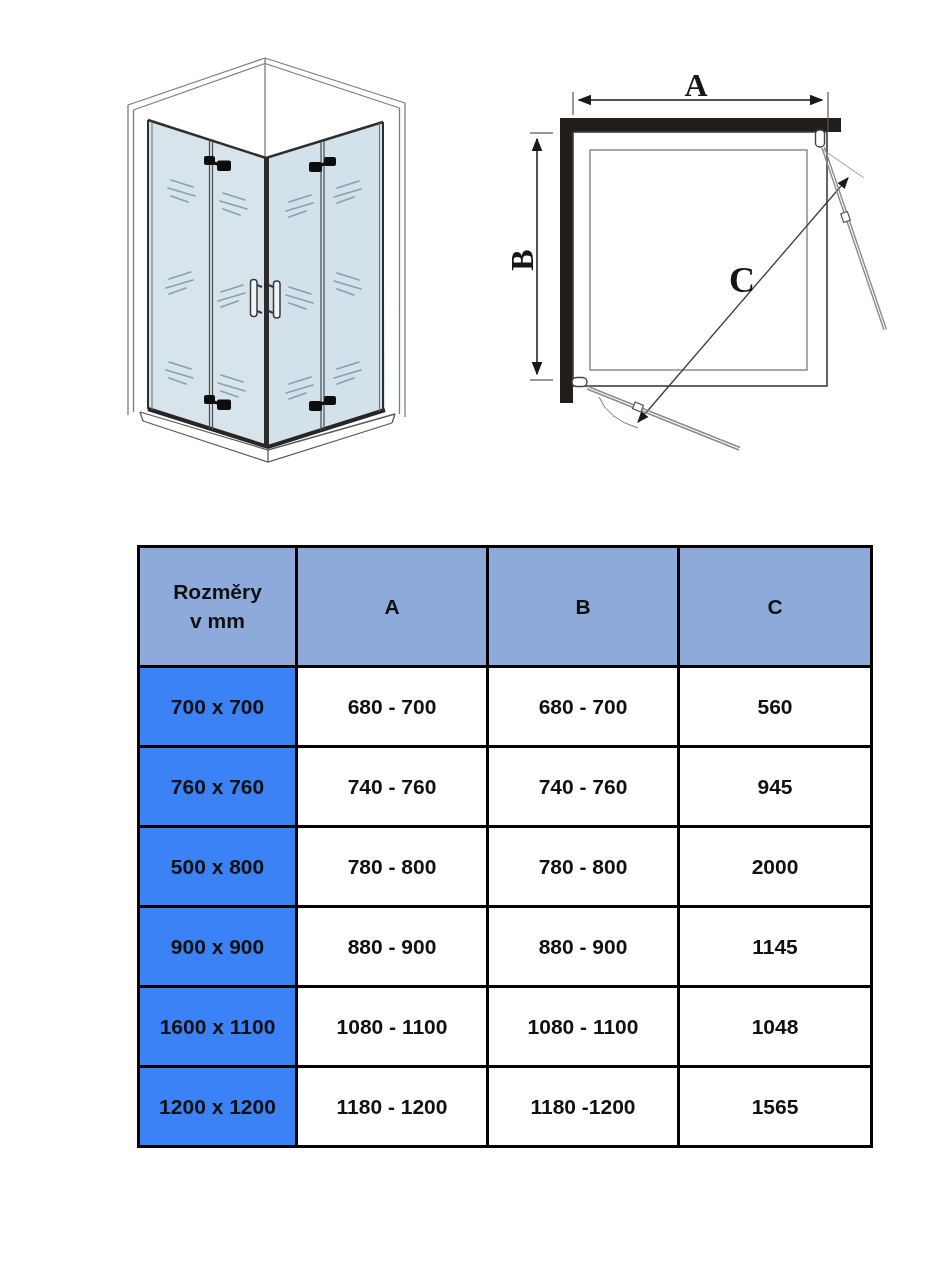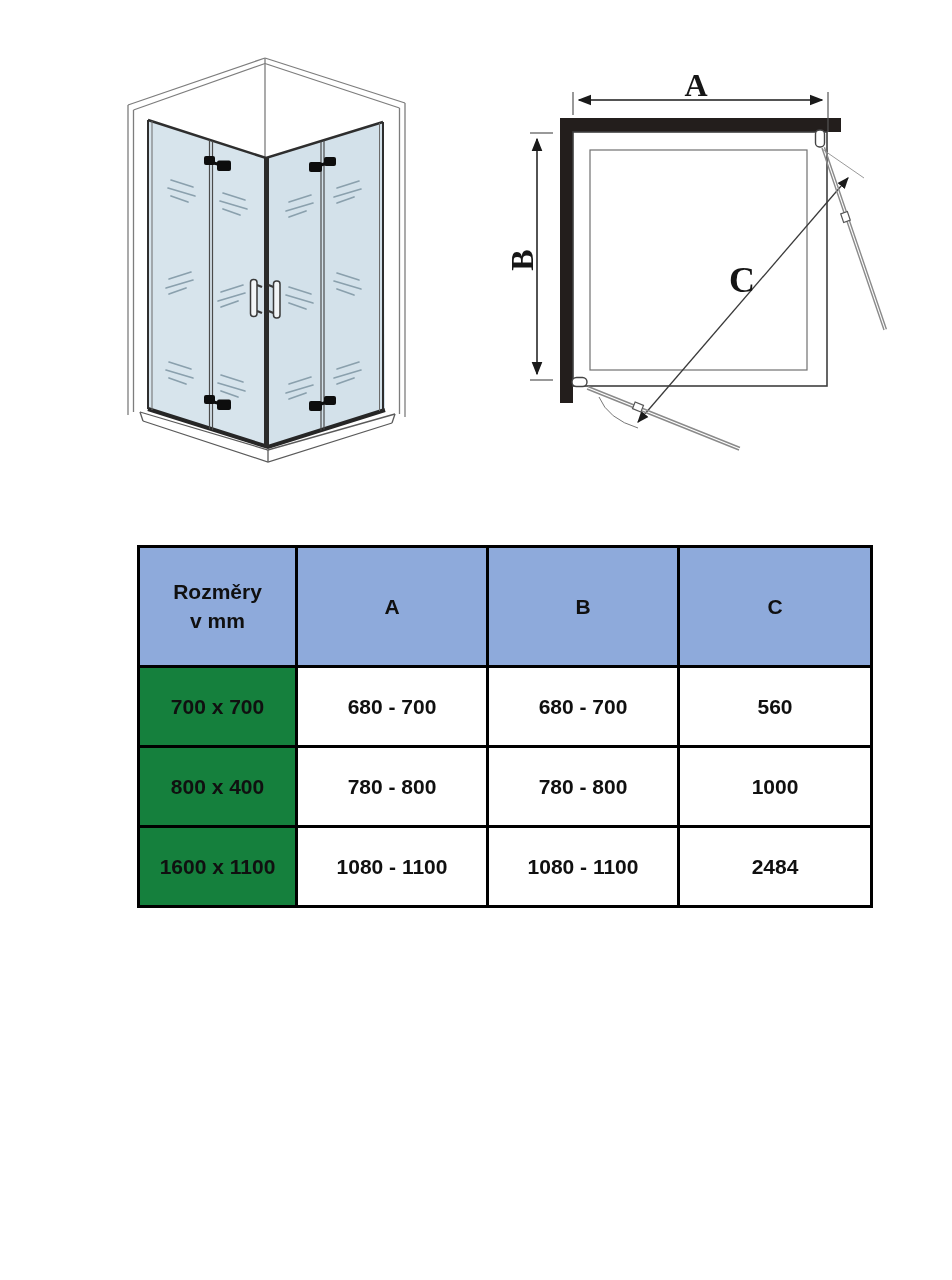--- a/index.html
+++ b/index.html
@@ -25,21 +25,21 @@
   table.spec th,table.spec td{
     border:3px solid #000000;
     text-align:center;vertical-align:middle;
     font-weight:bold;color:#101010;
     font-size:21px;
     padding:0;
   }
   table.spec thead tr{height:120px;padding-left:44px;}
   table.spec tbody tr{height:80px;}
   table.spec .hdr{background:#8EAADB;}
-  table.spec .size-col{background:#15803d;}
+  table.spec .size-col{background:#3b82f6;}
   th.size-hdr{font-size:23px;line-height:1.35;white-space:pre-line;}
   table.spec thead th{font-size:21px;}
 </style>
 </head>
 <body>
 
 <div class="canvas">
 
   <figure class="fig-iso">
     <svg viewBox="0 0 350 430">
@@ -208,27 +208,45 @@
       </tr>
     </thead>
     <tbody>
       <tr>
         <th class="size-col">700 x 700</th>
         <td>680 - 700</td>
         <td>680 - 700</td>
         <td>560</td>
       </tr>
       <tr>
-        <th class="size-col">800 x 400</th>
+        <th class="size-col">760 x 760</th>
+        <td>740 - 760</td>
+        <td>740 - 760</td>
+        <td>945</td>
+      </tr>
+      <tr>
+        <th class="size-col">500 x 800</th>
         <td>780 - 800</td>
         <td>780 - 800</td>
-        <td>1000</td>
+        <td>2000</td>
+      </tr>
+      <tr>
+        <th class="size-col">900 x 900</th>
+        <td>880 - 900</td>
+        <td>880 - 900</td>
+        <td>1145</td>
       </tr>
       <tr>
         <th class="size-col">1600 x 1100</th>
         <td>1080 - 1100</td>
         <td>1080 - 1100</td>
-        <td>2484</td>
+        <td>1048</td>
+      </tr>
+      <tr>
+        <th class="size-col">1200 x 1200</th>
+        <td>1180 - 1200</td>
+        <td>1180 -1200</td>
+        <td>1565</td>
       </tr>
     </tbody>
   </table>
 
 </div>
 
 </body></html>

